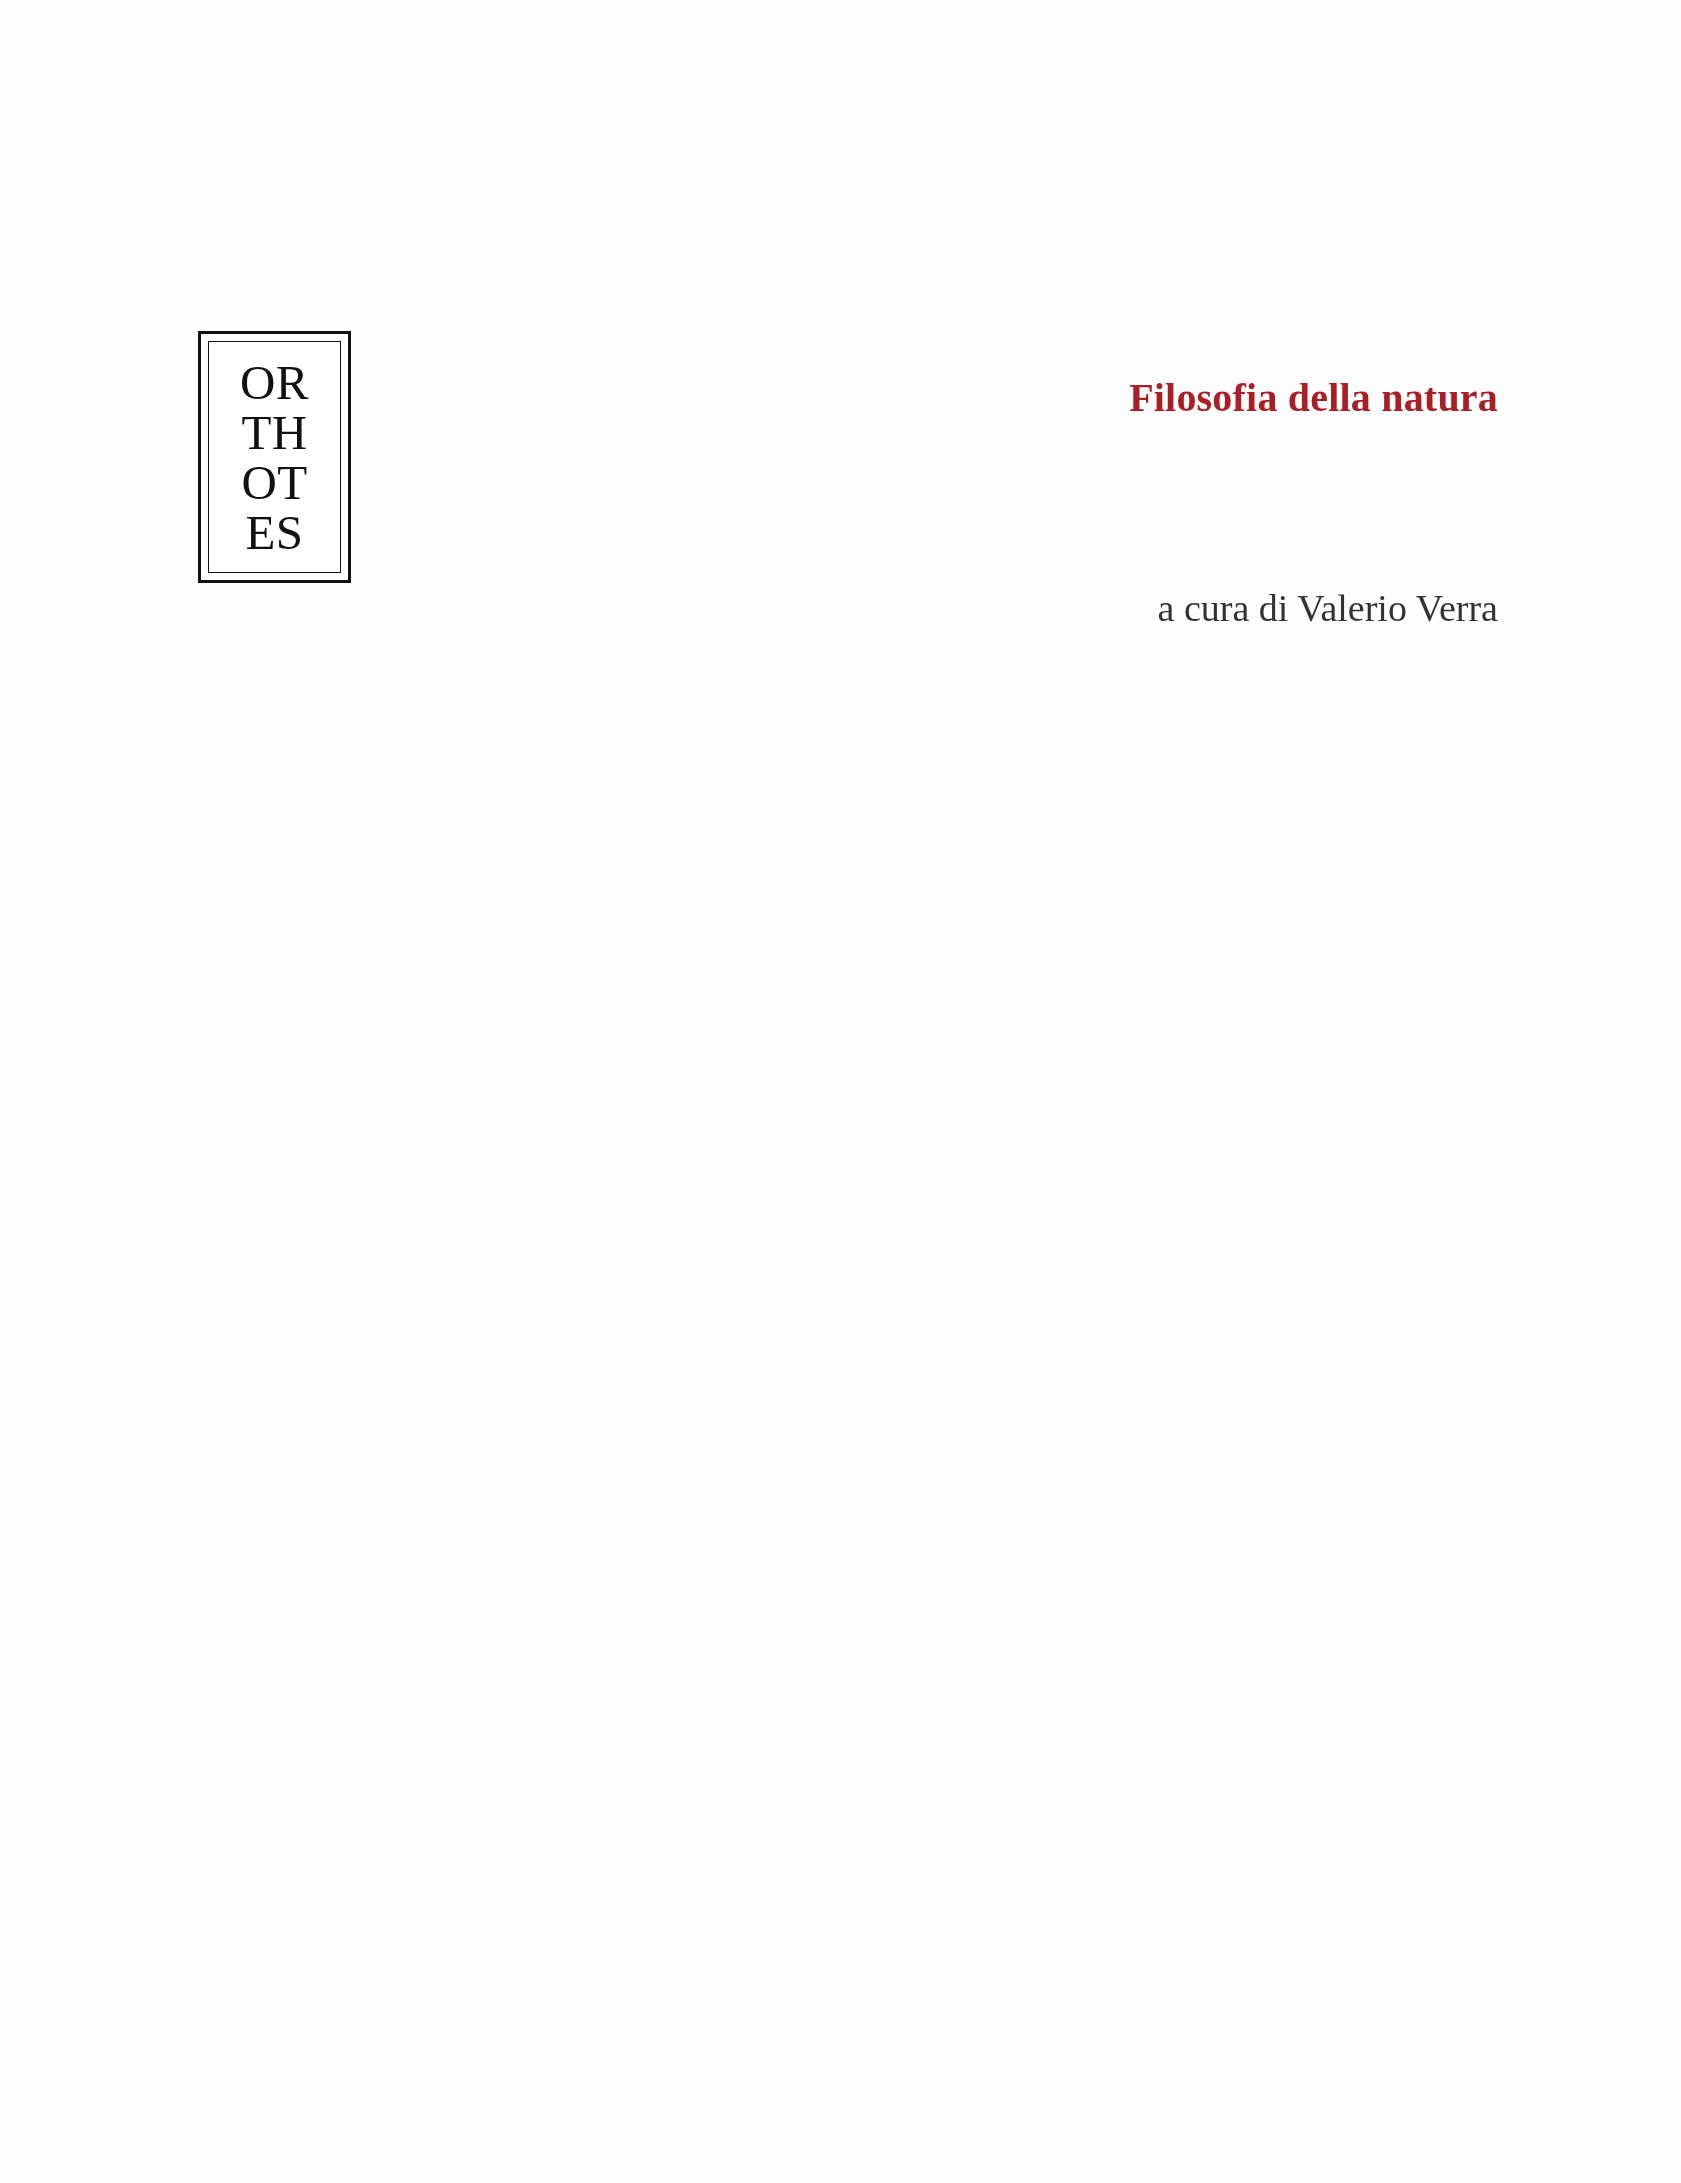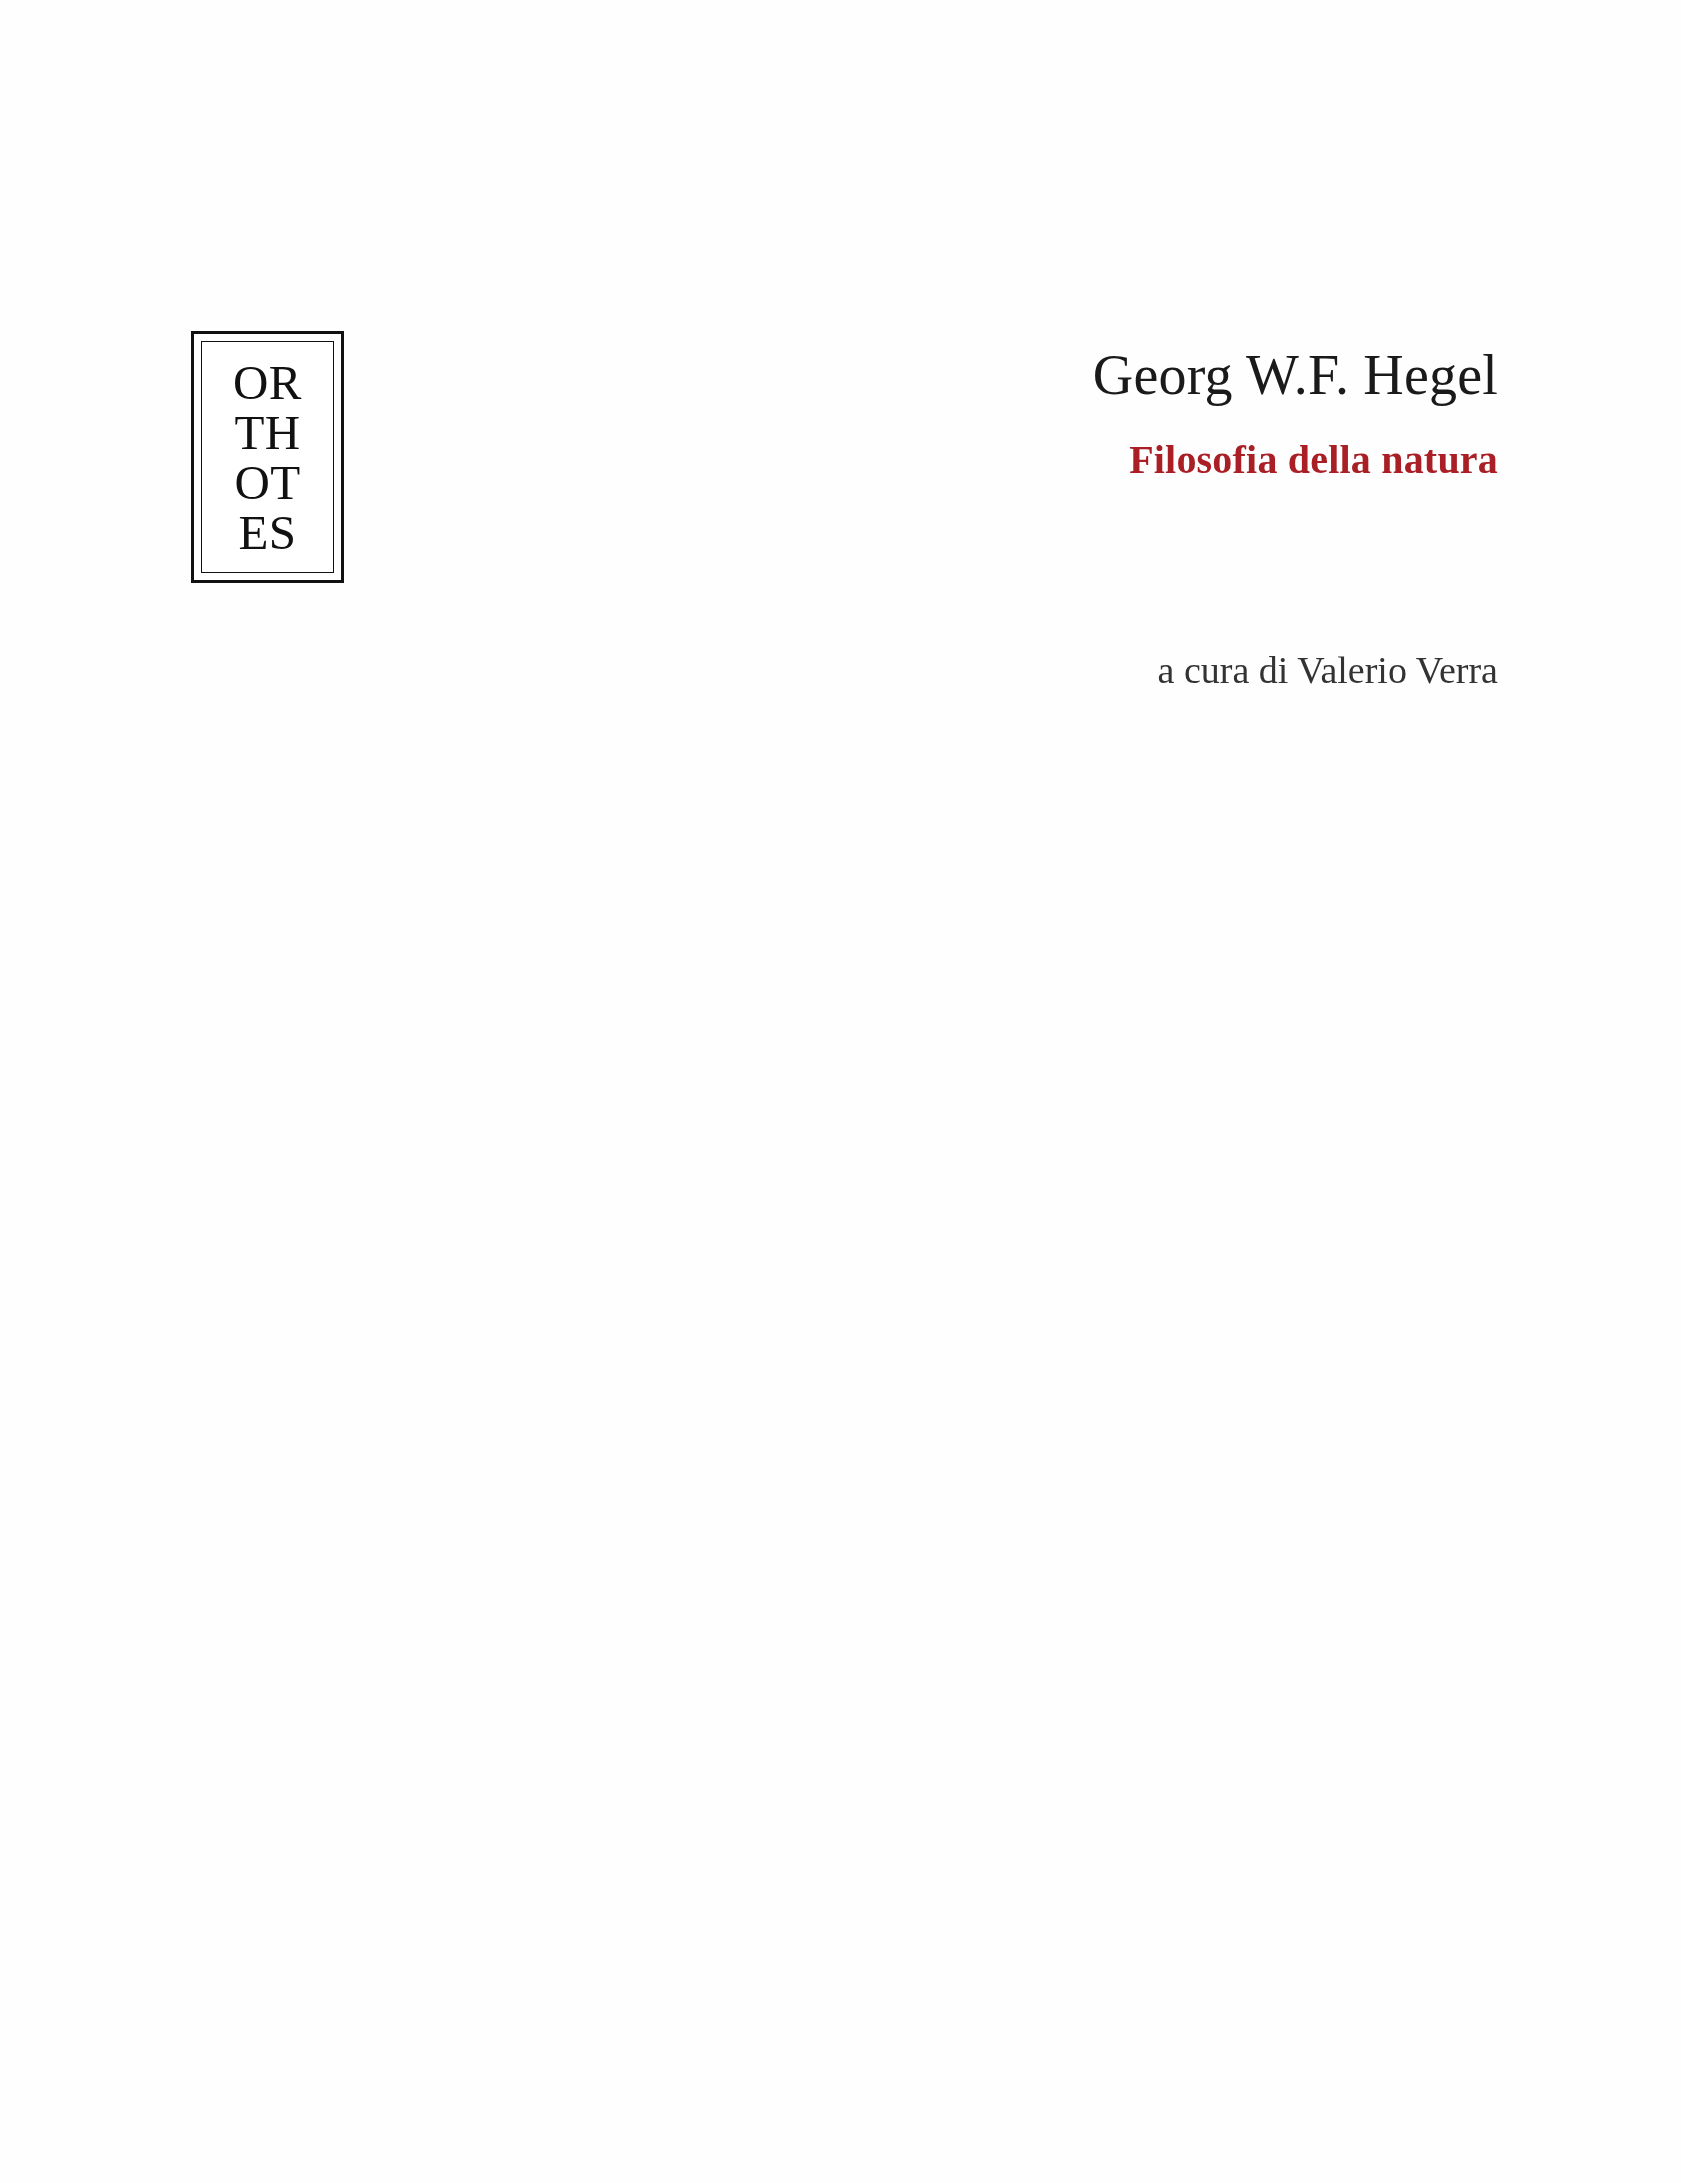--- a/index.html
+++ b/index.html
@@ -18,21 +18,21 @@
 
   .page {
     position: absolute;
     inset: 0;
     background: #fefefe;
   }
 
   
   .logo {
     position: absolute;
-    left: 191px;
+    left: 198px;
     top: 331px;
     width: 153px;
     height: 252px;
     border: 3.9px solid #111111;
     box-sizing: border-box;
     background: #ffffff;
   }
   .logo-inner {
     position: absolute;
     left: 7px;
@@ -98,19 +98,18 @@
   <div class="logo">
     <div class="logo-inner">
       <div class="logo-line">OR</div>
       <div class="logo-line">TH</div>
       <div class="logo-line">OT</div>
       <div class="logo-line">ES</div>
     </div>
   </div>
 
   <div class="title-block">
-    <div class="author">Georg W.F. Hegel</div>
     <div class="book-title">Filosofia della natura</div>
     <div class="editor">a cura di Valerio Verra</div>
   </div>
 
 </div>
 
 
 </body></html>

